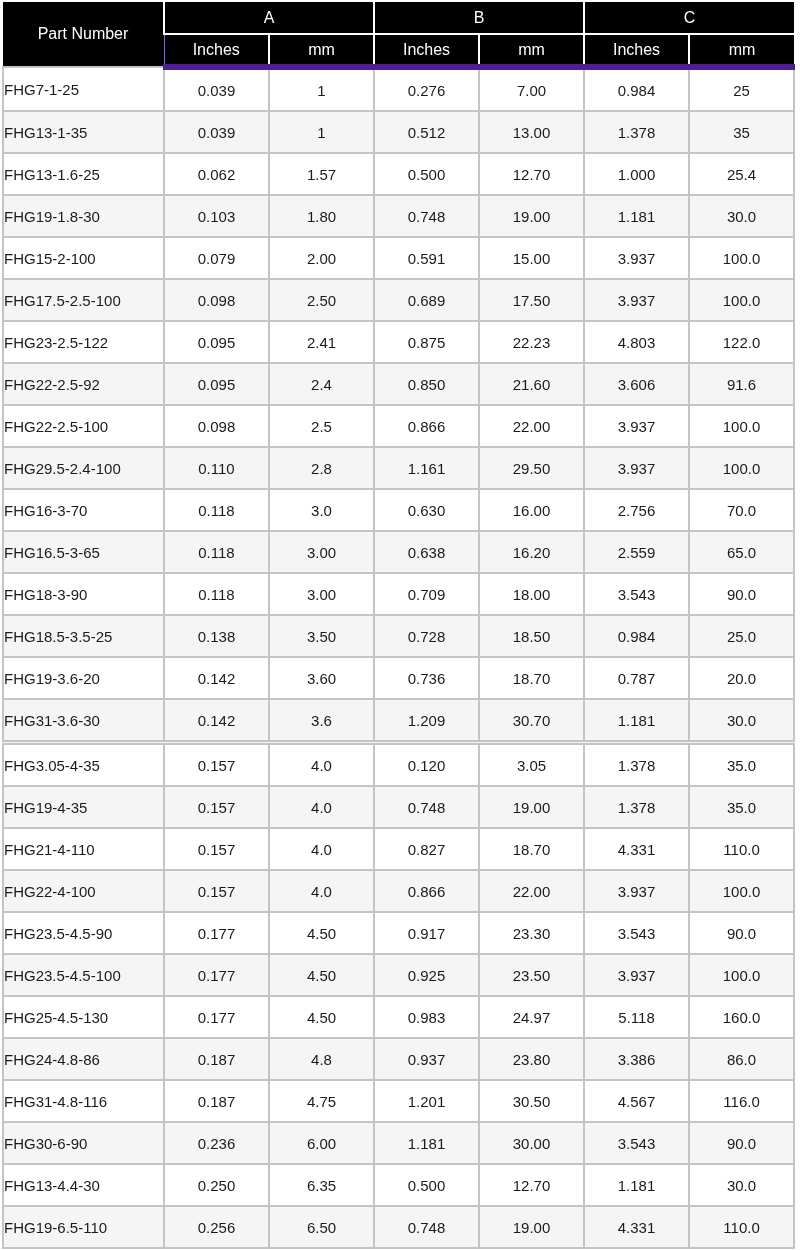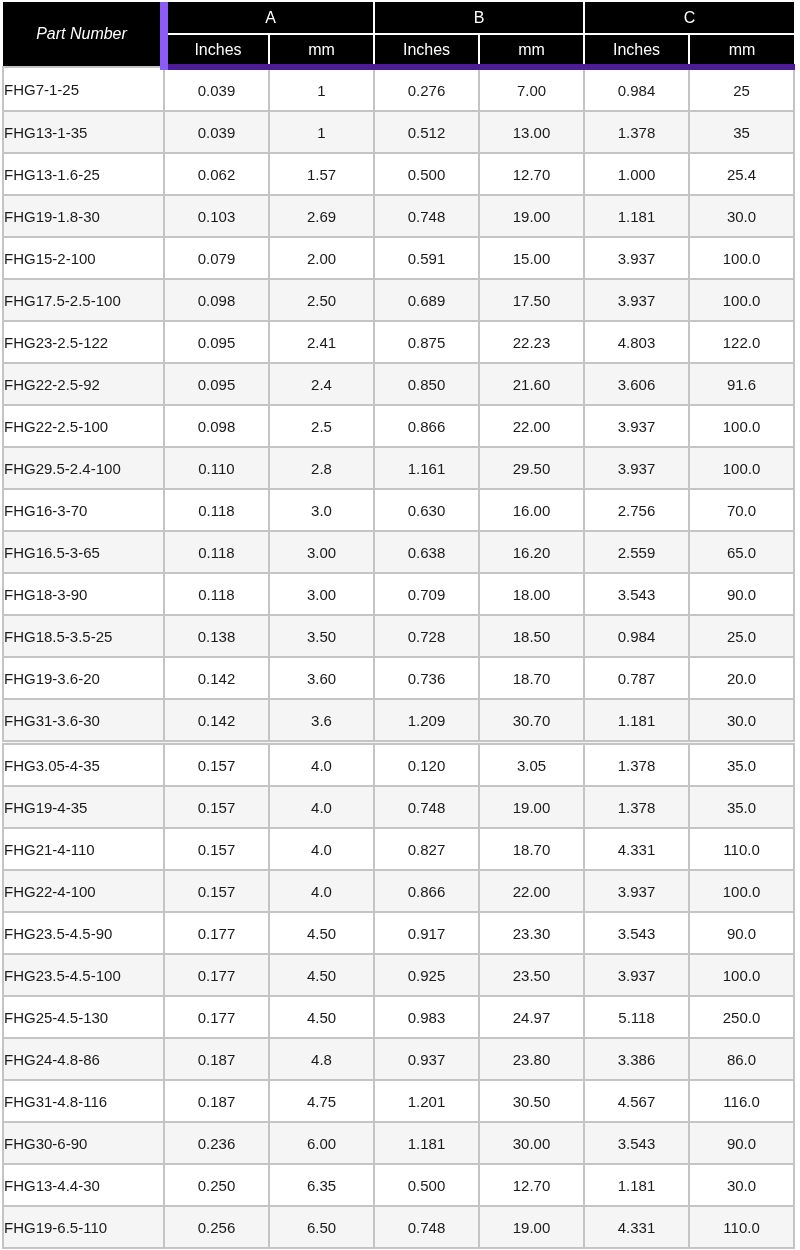--- a/index.html
+++ b/index.html
@@ -30,22 +30,21 @@
     font-size: 16px;
     text-align: center;
     padding: 0;
   }
   tr.group-row th { height: 31px; }
   tr.group-row th.group {
     border-left: 2px solid #ffffff;
     border-bottom: 2px solid #ffffff;
   }
   th.part-head {
-    border-right: 8px solid #8b5cf6;
-    font-style: italic;
+    border-right: 1px solid #8b5cf6;
   }
   tr.unit-row th {
     height: 29px;
     border-left: 2px solid #ffffff;
     border-bottom: 6px solid #4c1d95;
   }
   tr.unit-row th:first-child { border-left: none; }
 
   tbody td {
     border: 2px solid #c4c4c4;
@@ -118,21 +117,21 @@
           <td>0.062</td>
           <td>1.57</td>
           <td>0.500</td>
           <td>12.70</td>
           <td>1.000</td>
           <td>25.4</td>
         </tr>
         <tr class="alt">
           <td class="part">FHG19-1.8-30</td>
           <td>0.103</td>
-          <td>2.69</td>
+          <td>1.80</td>
           <td>0.748</td>
           <td>19.00</td>
           <td>1.181</td>
           <td>30.0</td>
         </tr>
         <tr class="">
           <td class="part">FHG15-2-100</td>
           <td>0.079</td>
           <td>2.00</td>
           <td>0.591</td>
@@ -293,21 +292,21 @@
           <td>3.937</td>
           <td>100.0</td>
         </tr>
         <tr class="">
           <td class="part">FHG25-4.5-130</td>
           <td>0.177</td>
           <td>4.50</td>
           <td>0.983</td>
           <td>24.97</td>
           <td>5.118</td>
-          <td>250.0</td>
+          <td>160.0</td>
         </tr>
         <tr class="alt">
           <td class="part">FHG24-4.8-86</td>
           <td>0.187</td>
           <td>4.8</td>
           <td>0.937</td>
           <td>23.80</td>
           <td>3.386</td>
           <td>86.0</td>
         </tr>

